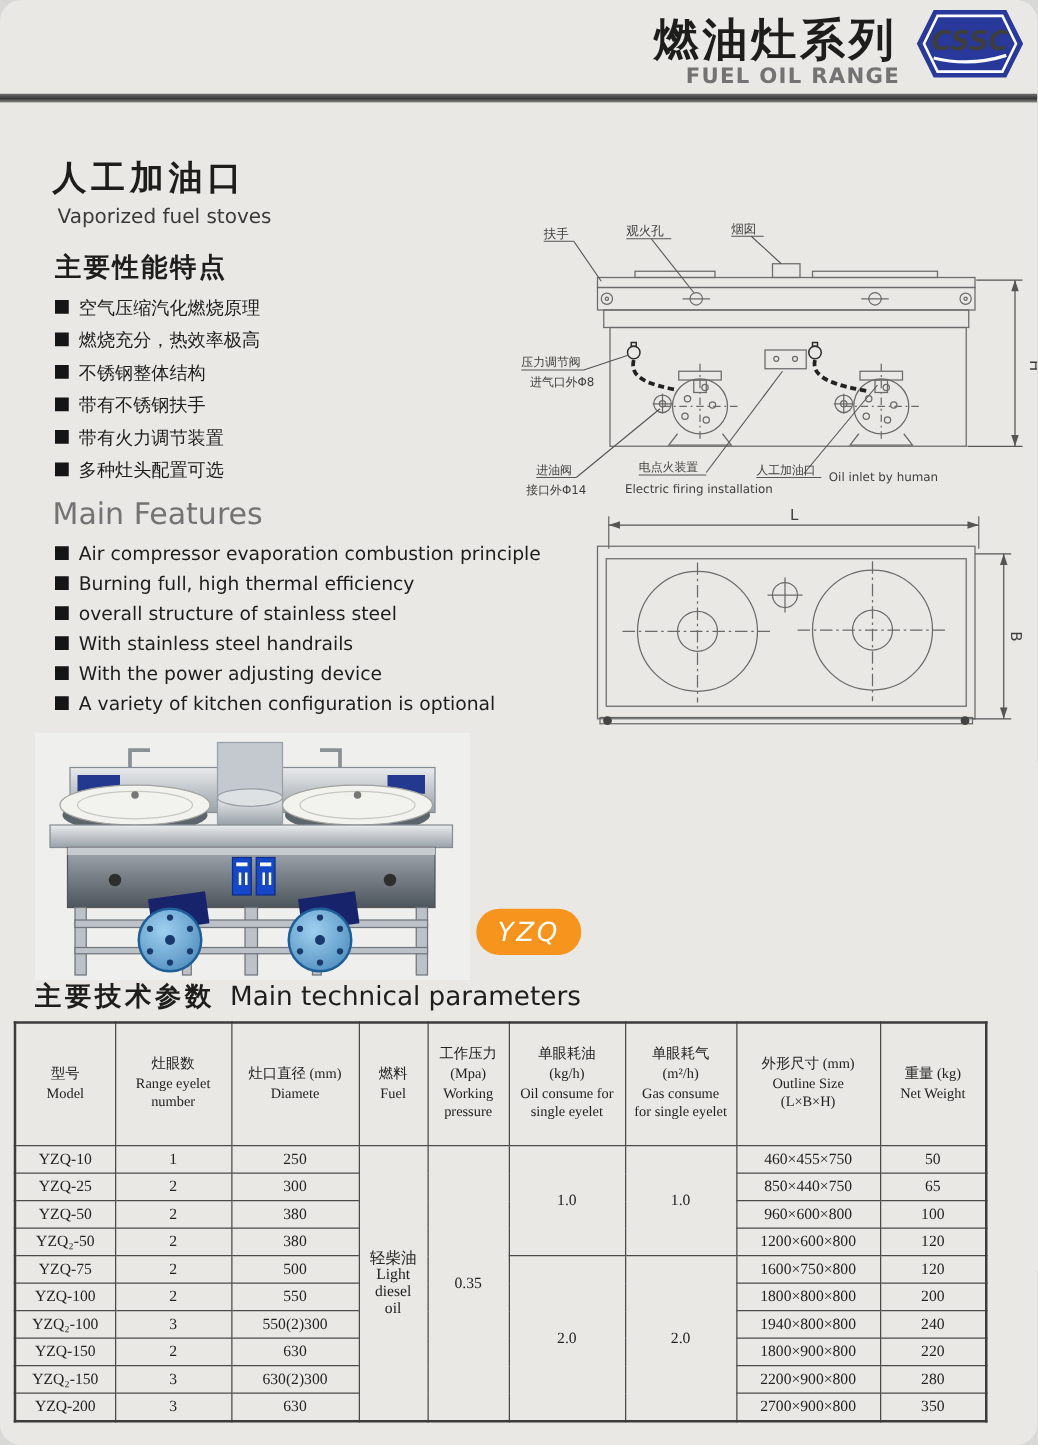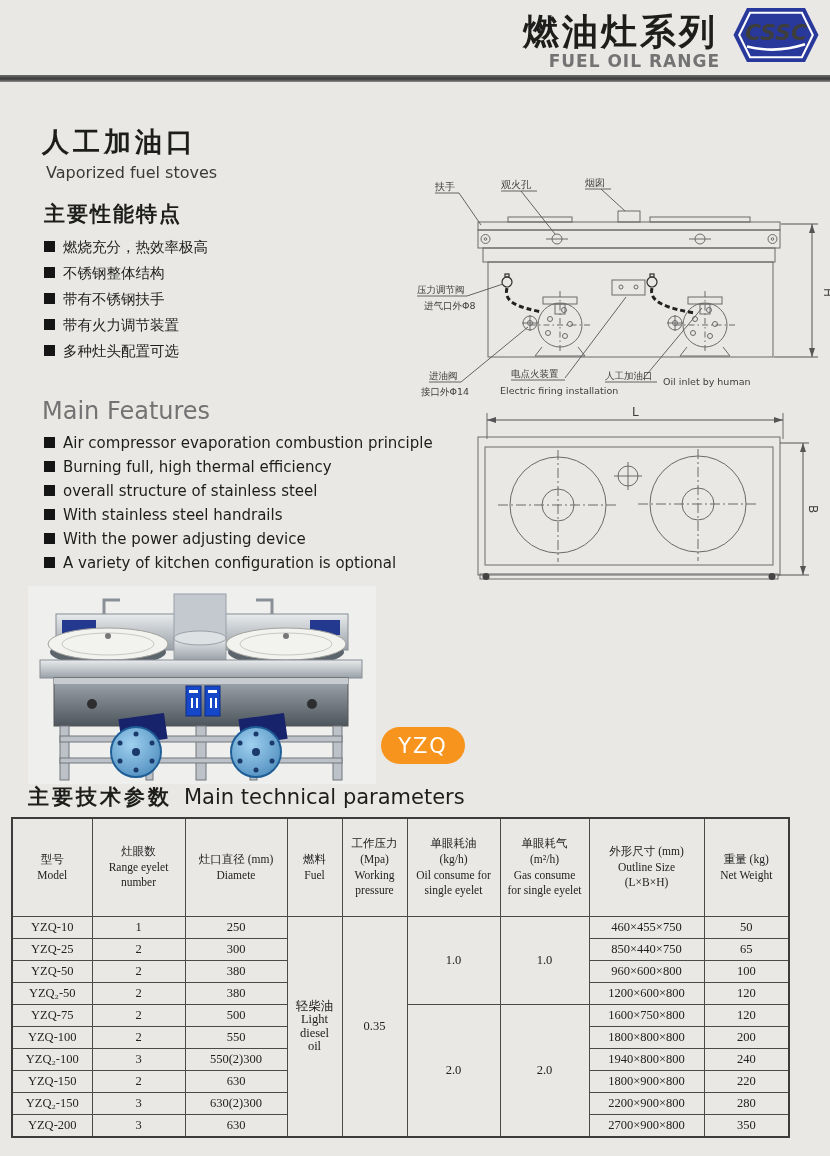--- a/index.html
+++ b/index.html
@@ -1,17 +1,17 @@
 <!DOCTYPE html>
 <html><head>
 <meta charset="utf-8">
 <style>
   html,body{margin:0;padding:0;background:#d8d8d6;}
   .page{position:relative;width:830px;height:1156px;background:#e9e8e5;
-        font-family:"DejaVu Sans",sans-serif;color:#1d1d1b;overflow:hidden;margin:0 auto;}
+        font-family:"DejaVu Sans",sans-serif;color:#1d1d1b;overflow:hidden;margin:0 auto;border-radius:17px;}
   
   .hdr-title{position:absolute;top:8px;right:112px;font-size:36px;font-weight:bold;letter-spacing:3px;}
   .hdr-sub{position:absolute;top:51px;right:110px;font-size:17px;font-weight:bold;color:#737373;letter-spacing:1px;}
   .logo{position:absolute;top:7px;right:10px;width:88px;height:56px;}
   .bar{position:absolute;top:75px;left:0;width:830px;height:7px;
        background:linear-gradient(#6d6d6d,#383838 55%,#8a8a8a);}
   
   .h1zh{position:absolute;left:42px;top:124px;font-size:27px;font-weight:600;letter-spacing:4px;}
   .h1en{position:absolute;left:46px;top:163px;font-size:16px;color:#3a3a38;}
   .h2zh{position:absolute;left:44px;top:200px;font-size:21px;font-weight:600;letter-spacing:2px;}
@@ -21,21 +21,21 @@
   ul.feat.zh li{height:26px;line-height:20px;}
   ul.feat.en{top:434px;font-size:15px;}
   ul.feat.en li{height:24px;line-height:19px;white-space:nowrap;}
   .sq{display:inline-block;width:11px;height:11px;background:#151515;margin-right:8px;}
   
   .svgabs{position:absolute;}
   svg text{font-family:"DejaVu Sans",sans-serif;fill:#3e3e3c;}
   
   .badge{position:absolute;left:381px;top:727px;width:84px;height:37px;border-radius:19px;
          background:#f7941d;color:#fff;font-size:21px;letter-spacing:2px;
-         display:flex;align-items:center;justify-content:center;}
+         display:flex;align-items:center;justify-content:center;font-style:italic;}
   
   .ptitle{position:absolute;left:28px;top:783px;font-size:21px;}
   .ptitle .zh{font-weight:600;letter-spacing:3px;}
   .ptitle .en{margin-left:12px;}
   table.params{position:absolute;left:11px;top:817px;border-collapse:collapse;table-layout:fixed;
                font-family:"Liberation Serif","DejaVu Serif",serif;}
   table.params td{border:1px solid #4a4a4a;text-align:center;vertical-align:middle;
                   padding:0;overflow:hidden;color:#222;}
   table.params{border:2px solid #3c3c3c;}
   .th{font-size:11.5px;line-height:1.35;white-space:pre-line;height:97px;}
@@ -54,20 +54,21 @@
     <polygon points="17,5.5 67,5.5 77.5,27 67,48.5 17,48.5 6.5,27" fill="none" stroke="#ffffff" stroke-width="2"></polygon>
     <text x="42" y="32" text-anchor="middle" font-size="21" font-weight="bold" font-style="italic" fill="#ffffff">CSSC</text>
     <path d="M14,38 Q42,45 70,36" fill="none" stroke="#ffffff" stroke-width="2.5"></path>
   </svg>
   <div class="bar"></div>
 
   <div class="h1zh">人工加油口</div>
   <div class="h1en">Vaporized fuel stoves</div>
   <div class="h2zh">主要性能特点</div>
   <ul class="feat zh">
+    <li><span class="sq"></span><span>空气压缩汽化燃烧原理</span></li>
     <li><span class="sq"></span><span>燃烧充分，热效率极高</span></li>
     <li><span class="sq"></span><span>不锈钢整体结构</span></li>
     <li><span class="sq"></span><span>带有不锈钢扶手</span></li>
     <li><span class="sq"></span><span>带有火力调节装置</span></li>
     <li><span class="sq"></span><span>多种灶头配置可选</span></li>
   </ul>
   <div class="h2en">Main Features</div>
   <ul class="feat en">
     <li><span class="sq"></span><span>Air compressor evaporation combustion principle</span></li>
     <li><span class="sq"></span><span>Burning full, high thermal efficiency</span></li>

